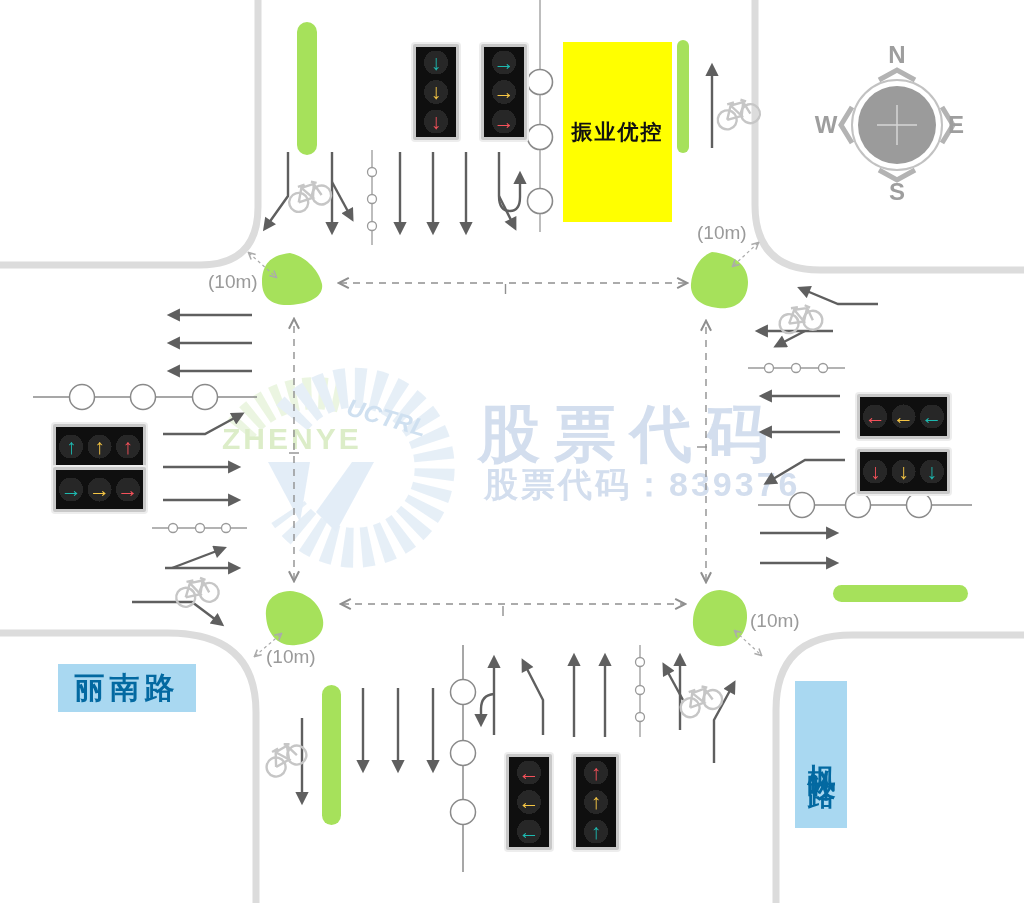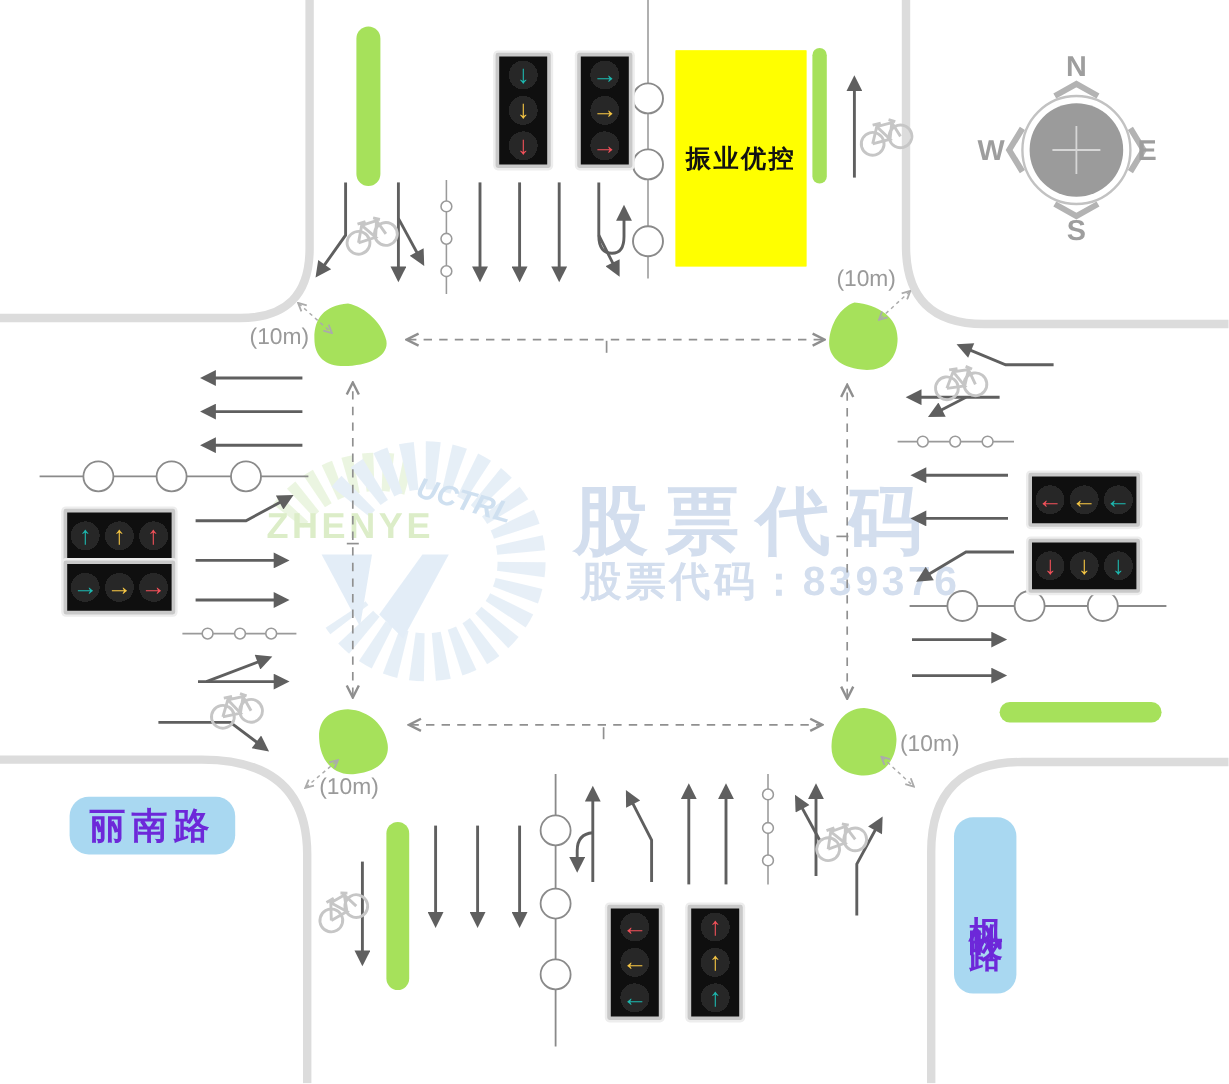--- a/index.html
+++ b/index.html
@@ -15,21 +15,21 @@
   .wm-zhenye{left:222px;top:422px;font-size:30px;letter-spacing:3px;color:#dcedc8;text-align:center;}
   .wm-uctrl{left:346px;top:404px;font-size:24px;font-style:italic;color:#cfe0f0;transform:rotate(16deg);}
 
   
   .czone{position:absolute;left:563px;top:42px;width:109px;height:180px;background:#ffff00;
          display:flex;align-items:center;justify-content:center;color:#111;font-weight:bold;
          font-size:21px;letter-spacing:2px;}
   .dist{position:absolute;color:#9a9a9a;font-size:19px;}
   .dist-nw{left:208px;top:271px;} .dist-ne{left:697px;top:222px;}
   .dist-sw{left:266px;top:646px;} .dist-se{left:750px;top:610px;}
-  .roadlbl{position:absolute;background:#a9d8f1;color:#6d28d9;font-weight:bold;border-radius:16px;
+  .roadlbl{position:absolute;background:#a9d8f1;color:#0369a1;font-weight:bold;border-radius:0;
            display:flex;align-items:center;justify-content:center;}
   .road-west{left:58px;top:664px;width:138px;height:48px;font-size:30px;letter-spacing:5px;}
   .road-east{left:795px;top:681px;width:52px;height:147px;font-size:28px;
              writing-mode:vertical-rl;letter-spacing:9px;}
 
   
   .signal{position:absolute;display:flex;background:#0f0f0f;border:3px solid #c9c9c9;
           box-shadow:0 0 0 2px #ededed;border-radius:2px;padding:1px;}
   .signal.v{flex-direction:column;}
   .signal.h{flex-direction:row;}

